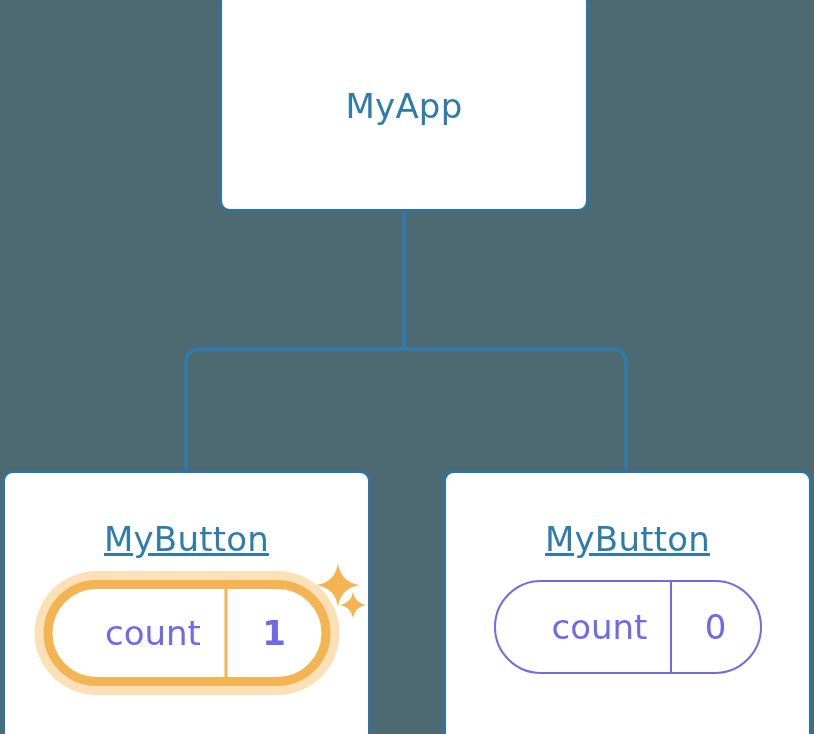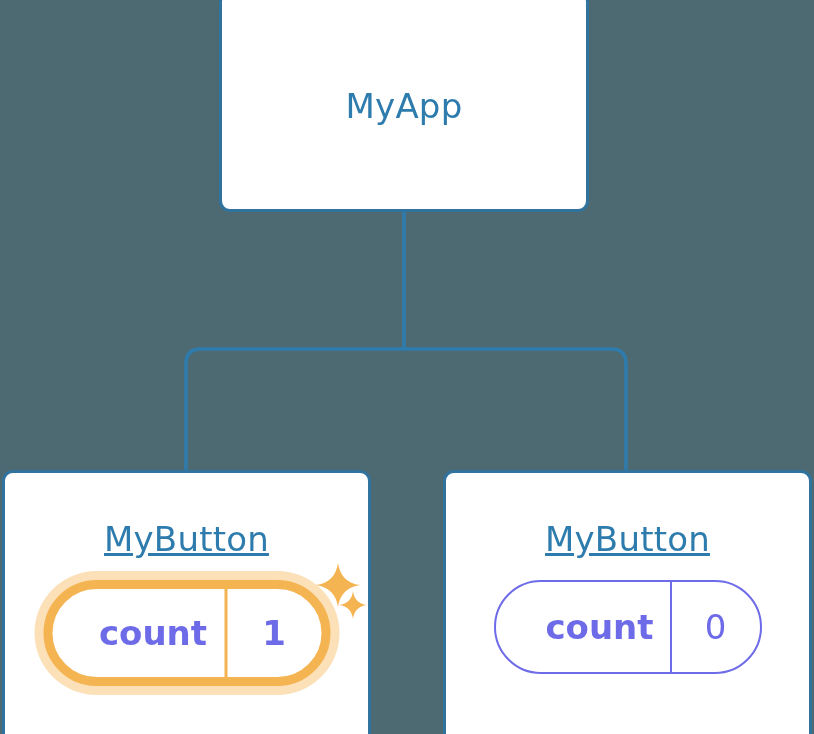--- a/index.html
+++ b/index.html
@@ -121,21 +121,21 @@
     display: flex;
     align-items: center;
     justify-content: center;
     color: #6e6be8;
     line-height: 1;
   }
 
   .pill-key {
     flex: 1 1 auto;
     font-size: 34px;
-    font-weight: 700;
+    font-weight: 400;
   }
 
   .pill-val {
     flex: 0 0 auto;
     font-size: 34px;
     font-weight: 400;
   }
 
   .plain .pill-key {
     padding-left: 34px;

